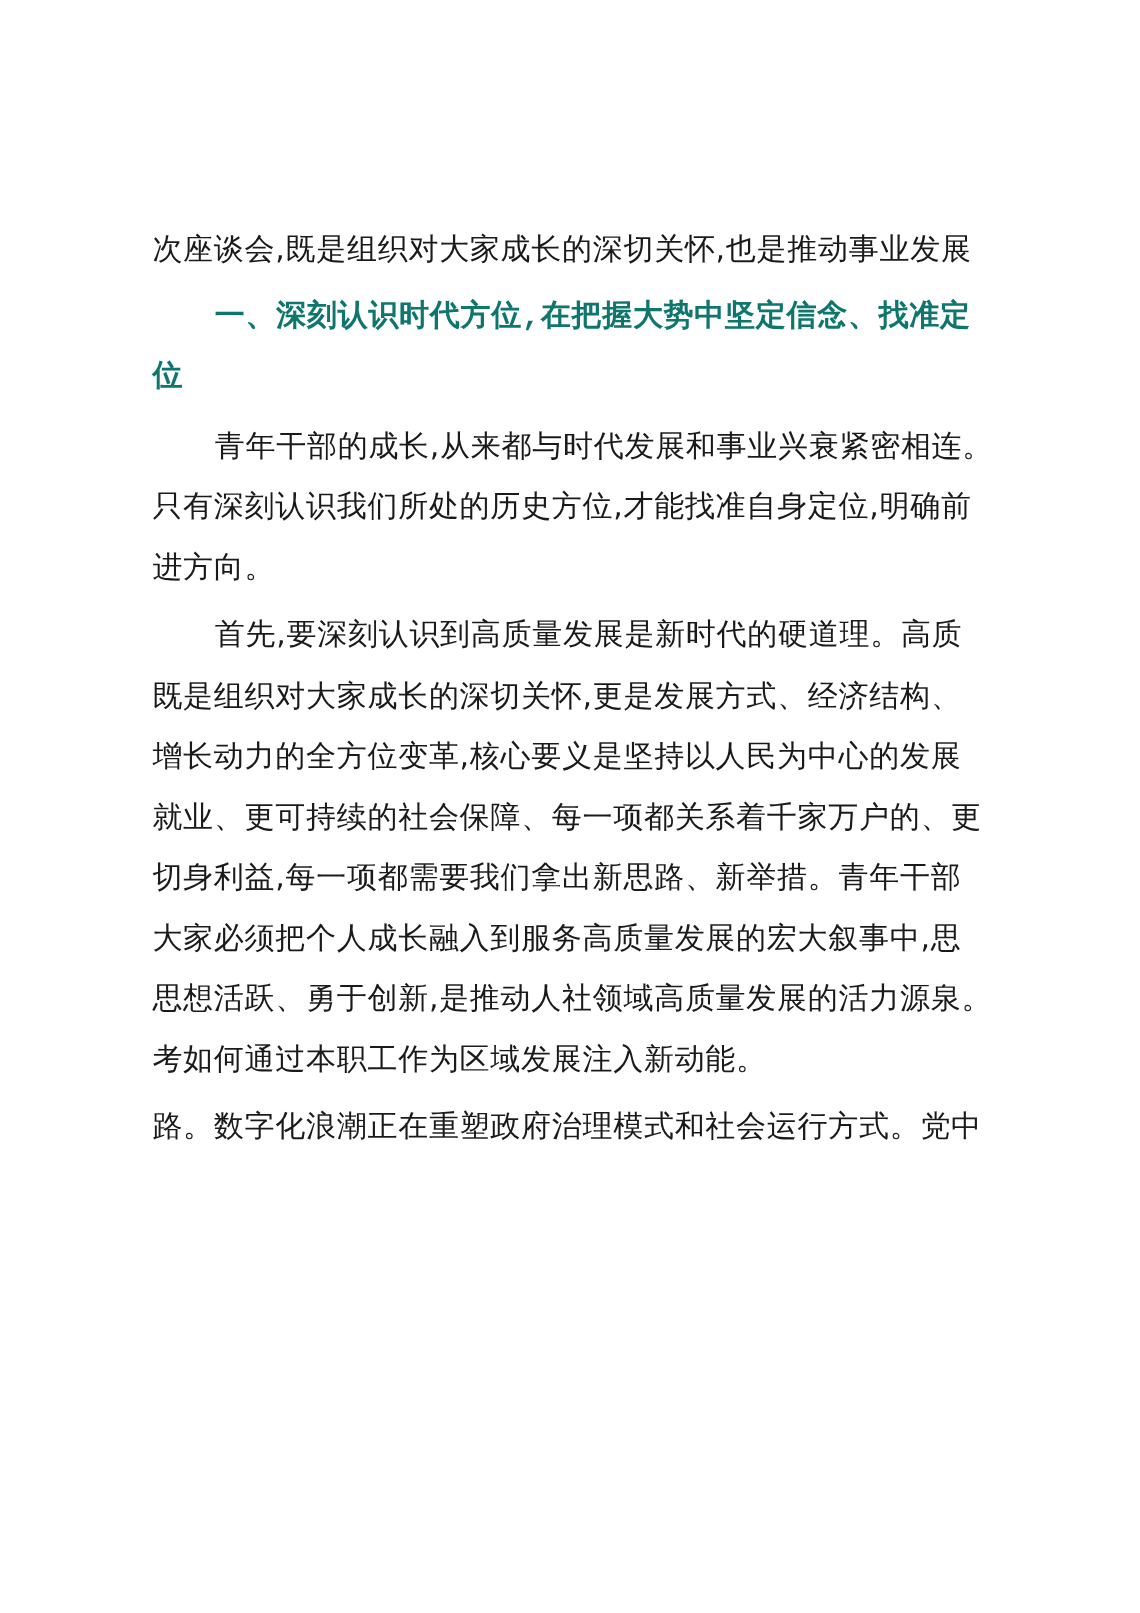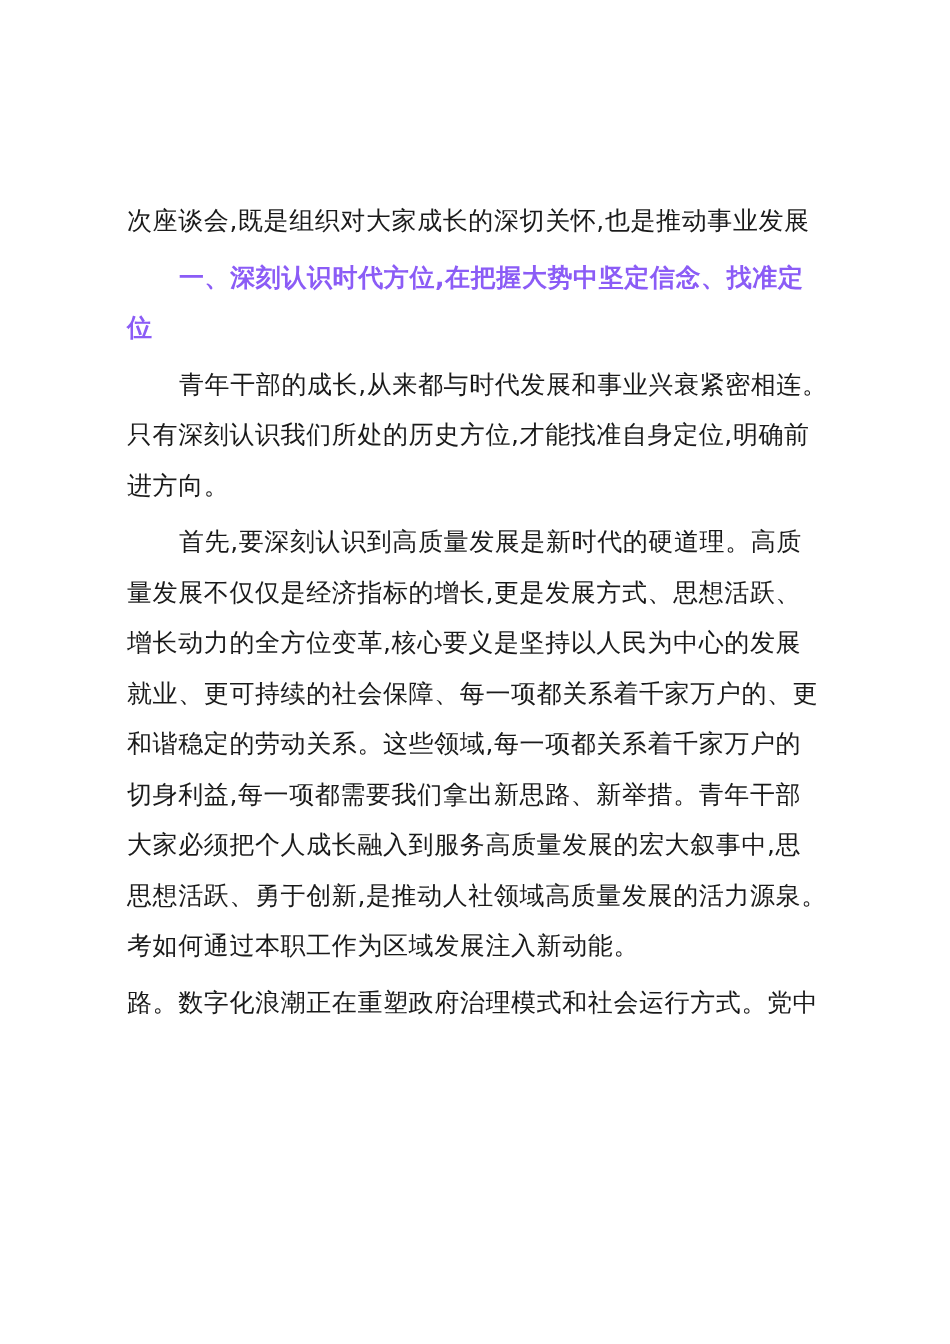--- a/index.html
+++ b/index.html
@@ -19,21 +19,21 @@
       position: absolute;
       left: 0;
       top: 0;
       width: 950px;
       height: 1344px;
       background: #ffffff;
     }
     .body-text {
       position: absolute;
       left: 127px;
-      top: 196px;
+      top: 183px;
       width: 690px;
     }
     .para {
       margin: 0;
       padding: 0;
     }
     .line {
       display: block;
       height: 50.5px;
       line-height: 50.5px;
@@ -42,21 +42,22 @@
       letter-spacing: 0.6px;
     }
     .para + .para {
       margin-top: 6px;
     }
     .indent {
       padding-left: 52px;
     }
     .heading .line {
       font-weight: bold;
-      color: #8b5cf6;
+      color: #0f766e;
+      font-family: Liberation Mono, monospace;
     }
   </style>
 </head>
 <body>
 
 <div class="page">
   <div class="body-text">
 
     <p class="para">
       <span class="line">次座谈会,既是组织对大家成长的深切关怀,也是推动事业发展</span>
@@ -68,24 +69,23 @@
     </p>
 
     <p class="para">
       <span class="line indent">青年干部的成长,从来都与时代发展和事业兴衰紧密相连。</span>
       <span class="line">只有深刻认识我们所处的历史方位,才能找准自身定位,明确前</span>
       <span class="line">进方向。</span>
     </p>
 
     <p class="para">
       <span class="line indent">首先,要深刻认识到高质量发展是新时代的硬道理。高质</span>
-      <span class="line">量发展不仅仅是经济指标的增长,更是发展方式、思想活跃、</span>
+      <span class="line">既是组织对大家成长的深切关怀,更是发展方式、经济结构、</span>
       <span class="line">增长动力的全方位变革,核心要义是坚持以人民为中心的发展</span>
       <span class="line">就业、更可持续的社会保障、每一项都关系着千家万户的、更</span>
-      <span class="line">和谐稳定的劳动关系。这些领域,每一项都关系着千家万户的</span>
       <span class="line">切身利益,每一项都需要我们拿出新思路、新举措。青年干部</span>
       <span class="line">大家必须把个人成长融入到服务高质量发展的宏大叙事中,思</span>
       <span class="line">思想活跃、勇于创新,是推动人社领域高质量发展的活力源泉。</span>
       <span class="line">考如何通过本职工作为区域发展注入新动能。</span>
     </p>
 
     <p class="para">
       <span class="line">路。数字化浪潮正在重塑政府治理模式和社会运行方式。党中</span>
     </p>
 

